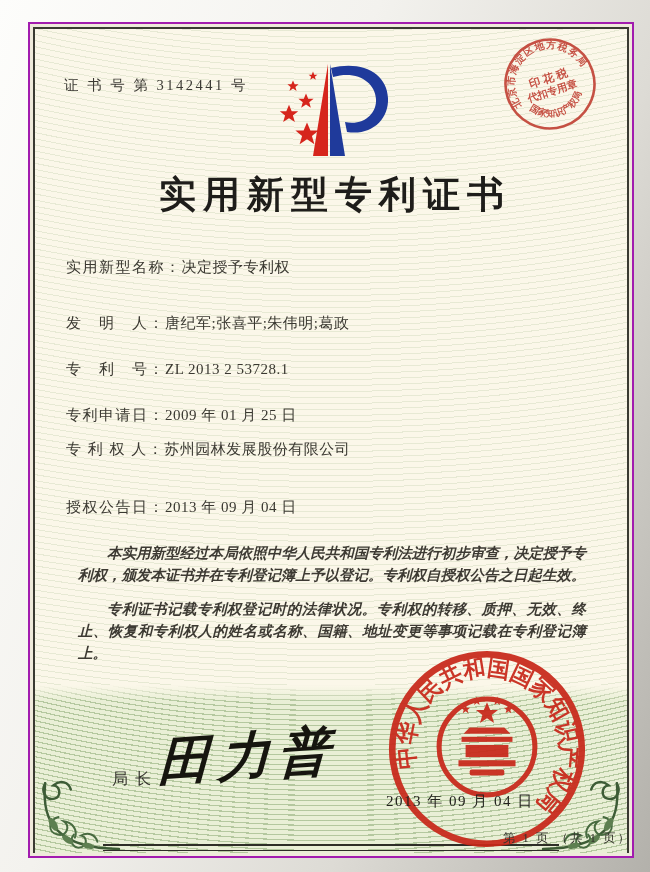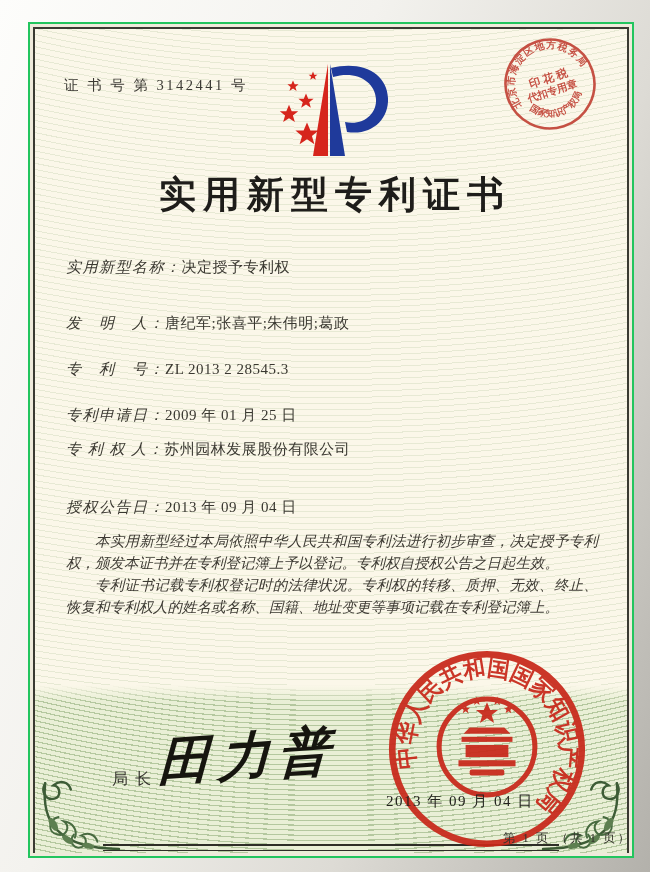--- a/index.html
+++ b/index.html
@@ -4,21 +4,21 @@
 <style>
   html,body{margin:0;padding:0;}
   body{
     width:650px;height:872px;position:relative;overflow:hidden;
     background:linear-gradient(112deg,#fdfdfb 0%,#f3f2ee 38%,#dddbd5 68%,#b3b1ab 100%);
     font-family:"Liberation Serif","DejaVu Serif",serif;
   }
   .cert{
     position:absolute;left:28px;top:22px;width:602px;height:832px;
     background:#fbf7e9;
-    border:2px solid #22c55e;
+    border:2px solid #a21caf;
     box-shadow:inset 0 0 0 3px #efeadb, inset 0 0 0 5px #3a3a32;
   }
   .cert-waves{
     position:absolute;inset:5px;z-index:0;opacity:.16;pointer-events:none;
     background:repeating-radial-gradient(circle at 50% -1300px,rgba(110,150,85,.9) 0 1px,transparent 1px 6px);
   }
   .band{
     position:absolute;left:5px;right:5px;top:661px;height:168px;z-index:0;
     background-color:#e9efd6;
     background-image:repeating-radial-gradient(circle at 50% -1200px,rgba(100,140,75,.40) 0 1.2px,transparent 1.2px 5px);
@@ -32,25 +32,25 @@
   .cert-no{position:absolute;left:34px;top:52px;font-size:14.5px;color:#3c3a34;letter-spacing:2.5px;z-index:2;}
   .logo{position:absolute;left:221px;top:34px;width:160px;height:104px;z-index:2;}
   .tax-stamp{position:absolute;left:468px;top:8px;width:104px;height:104px;z-index:3;opacity:.88;}
 
   .title{position:absolute;left:0;right:0;top:146px;text-align:center;font-size:37px;font-weight:bold;
          color:#1e1d1a;letter-spacing:7px;z-index:2;padding-left:8px;}
 
   .fields{position:absolute;left:36px;top:0;width:540px;z-index:2;}
   .field{position:absolute;left:0;font-size:15px;color:#3a3831;letter-spacing:.5px;white-space:nowrap;}
   .f0{top:234px}.f1{top:290px}.f2{top:336px}.f3{top:382px}.f4{top:416px}.f5{top:474px}
-  .field .lbl{letter-spacing:1.5px;font-style:italic;}
+  .field .lbl{letter-spacing:1.5px;}
 
   .paras{position:absolute;left:36px;top:506px;width:532px;z-index:2;
          font-size:14.5px;line-height:22px;color:#3d3a33;text-align:justify;font-style:italic;}
-  .paras p{margin:0;text-indent:2em;}
+  .paras p{margin:12px;text-indent:2em;font-weight:bold;}
 
   .director{position:absolute;left:82px;top:745px;font-size:16px;color:#33322c;letter-spacing:7px;z-index:2;text-align:right;}
   .signature{position:absolute;left:128px;top:698px;z-index:2;font-size:52px;font-weight:bold;color:#16150f;
              transform:rotate(-4deg) skewX(-6deg);letter-spacing:8px;font-style:italic;}
 
   .big-seal{position:absolute;left:350px;top:618px;width:214px;height:214px;z-index:2;opacity:.93;}
   .issue-date{position:absolute;left:356px;top:768px;width:224px;font-size:15px;color:#23221e;
               letter-spacing:1.5px;z-index:3;white-space:nowrap;}
   .footer{position:absolute;left:0;right:0;top:806px;text-align:right;font-size:12.5px;color:#33322b;
           letter-spacing:2px;z-index:2;}
@@ -100,21 +100,21 @@
         <text x="48" y="58" text-anchor="middle" font-size="9.5" font-weight="bold">代扣专用章</text>
       </g>
     </svg>
   </div>
 
   <div class="title">实用新型专利证书</div>
 
   <div class="fields">
     <div class="field f0"><span class="lbl">实用新型名称：</span><span>决定授予专利权</span></div>
     <div class="field f1"><span class="lbl">发　明　人：</span><span>唐纪军;张喜平;朱伟明;葛政</span></div>
-    <div class="field f2"><span class="lbl">专　利　号：</span><span>ZL 2013 2 28545.3</span></div>
+    <div class="field f2"><span class="lbl">专　利　号：</span><span>ZL 2013 2 53728.1</span></div>
     <div class="field f3"><span class="lbl">专利申请日：</span><span>2009 年 01 月 25 日</span></div>
     <div class="field f4"><span class="lbl">专 利 权 人：</span><span>苏州园林发展股份有限公司</span></div>
     <div class="field f5"><span class="lbl">授权公告日：</span><span>2013 年 09 月 04 日</span></div>
   </div>
 
   <div class="paras">
     <p>本实用新型经过本局依照中华人民共和国专利法进行初步审查，决定授予专利权，颁发本证书并在专利登记簿上予以登记。专利权自授权公告之日起生效。</p>
     <p>专利证书记载专利权登记时的法律状况。专利权的转移、质押、无效、终止、恢复和专利权人的姓名或名称、国籍、地址变更等事项记载在专利登记簿上。</p>
   </div>
 

